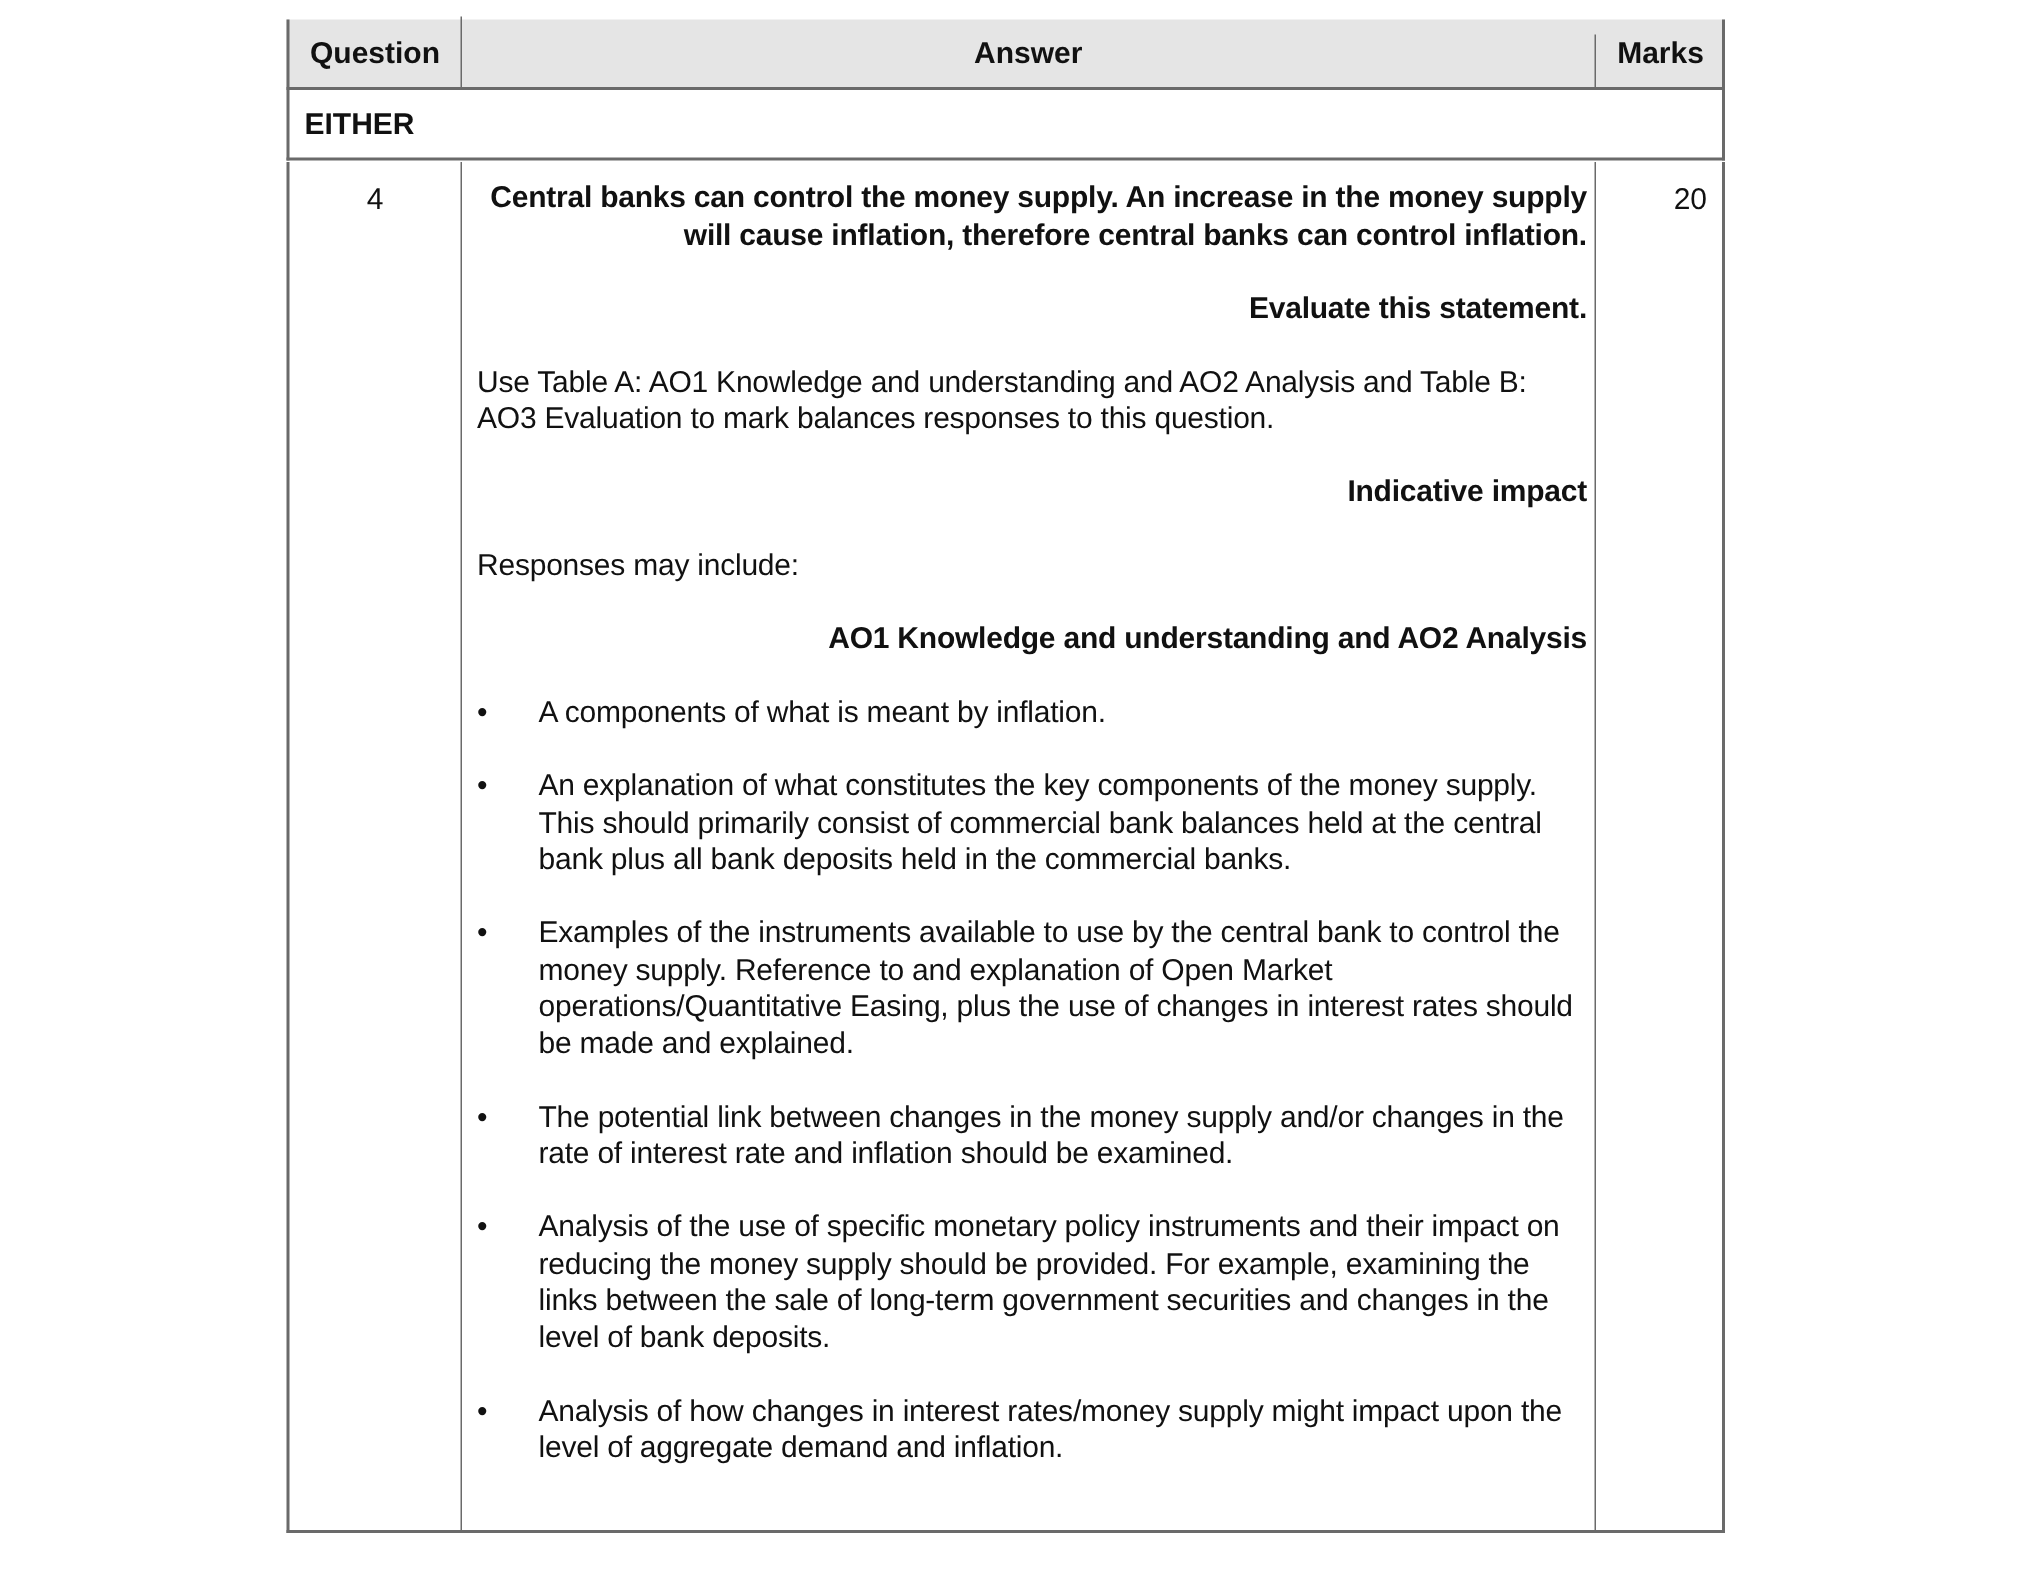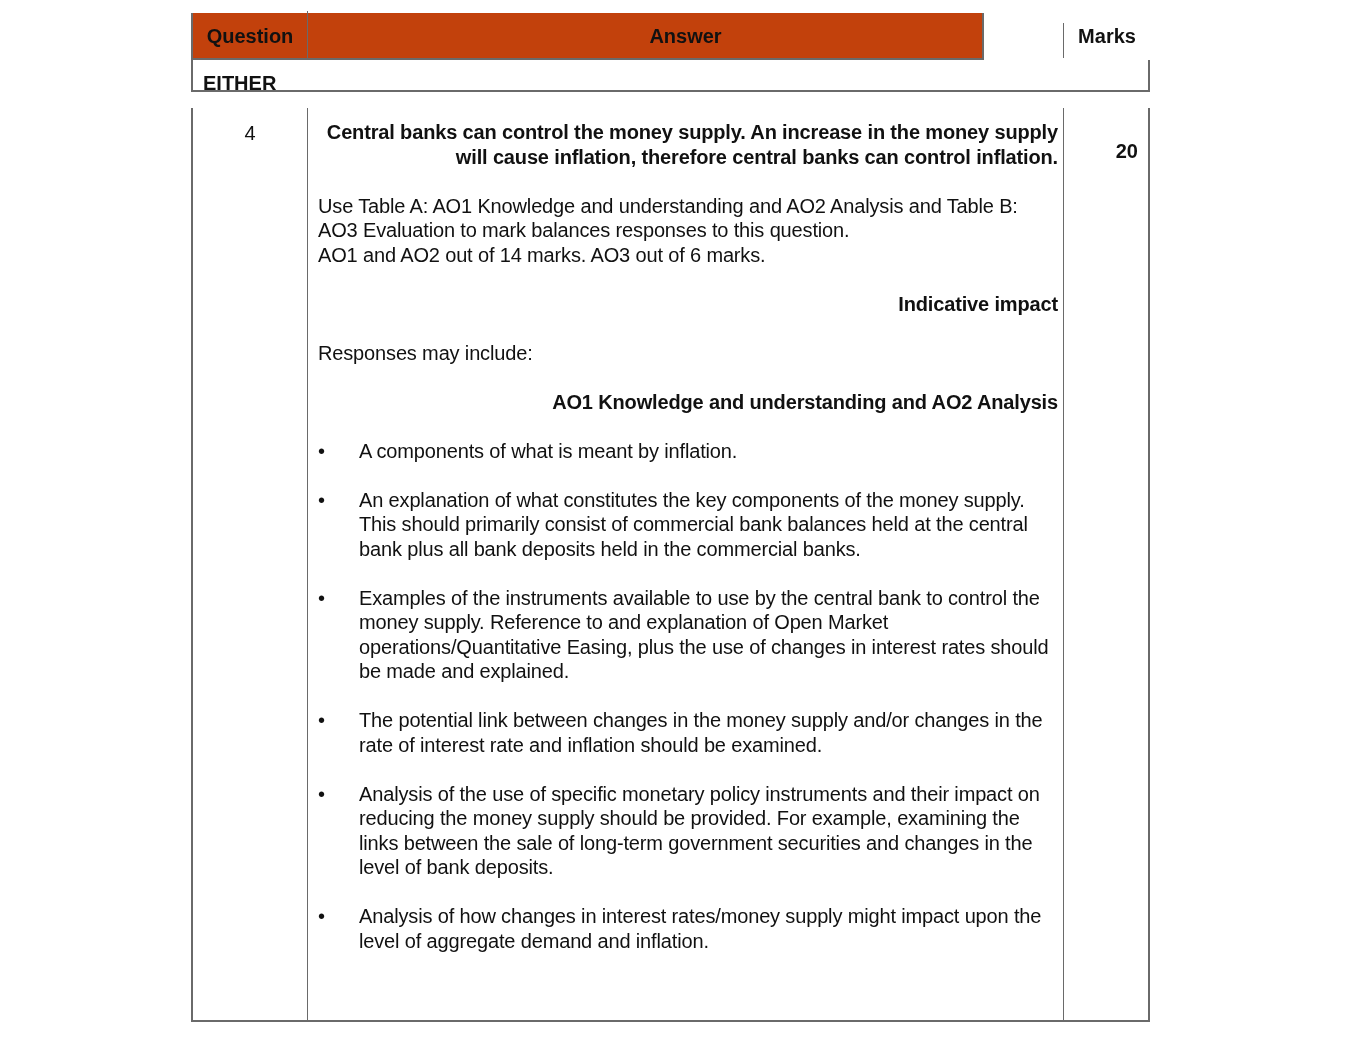--- a/index.html
+++ b/index.html
@@ -1,29 +1,29 @@
 <!DOCTYPE html>
 <html><head>
 <meta charset="utf-8">
 <style>
   html, body { margin: 0; padding: 0; background: #ffffff; }
   body { width: 1345px; height: 1062px; position: relative; overflow: hidden;
          font-family: "Liberation Sans", sans-serif; color: #111; }
   .tbl { position: absolute; left: 191px; top: 13px; width: 959px; }
-  .header { position: absolute; left: 0; top: 0; width: 793px; height: 47px; background: #c2410c;
+  .header { position: absolute; left: 0; top: 0; width: 959px; height: 47px; background: #e5e5e5;
             border-left: 2px solid #6a6a6a; border-right: 2px solid #6a6a6a; border-bottom: 2px solid #6a6a6a; box-sizing: border-box; }
   .hcell { position: absolute; top: 0; height: 45px; line-height: 47px; font-weight: bold; font-size: 20px; text-align: center; }
   .vline { position: absolute; width: 0; border-left: 1.5px solid #6a6a6a; }
-  .either { position: absolute; left: 0; top: 47px; width: 959px; height: 32px; box-sizing: border-box;
+  .either { position: absolute; left: 0; top: 47px; width: 959px; height: 47px; box-sizing: border-box;
             border-left: 2px solid #6a6a6a; border-right: 2px solid #6a6a6a; border-bottom: 2px solid #6a6a6a; }
   .either span { position: absolute; left: 10px; top: 12px; font-weight: bold; font-size: 20px; }
   .body { position: absolute; left: 0; top: 95px; width: 959px; height: 914px; box-sizing: border-box;
           border-left: 2px solid #6a6a6a; border-right: 2px solid #6a6a6a; border-bottom: 2.5px solid #6a6a6a; }
   .qnum { position: absolute; left: 0; width: 114px; top: 14px; text-align: center; font-size: 20px; }
-  .marks { position: absolute; right: 10px; top: 14px; font-weight: bold; font-size: 20px; margin-top: 18px; }
+  .marks { position: absolute; right: 10px; top: 14px; font-weight: normal; font-size: 20px; }
   .answer { position: absolute; left: 125px; top: 12px; width: 740px; font-size: 20px; line-height: 24.5px; letter-spacing: -0.15px; }
   .answer p { margin: 0 0 24.5px 0; }
   .b { font-weight: bold; text-align: right; }
   ul.bul { list-style: none; padding: 0; margin: 0; }
   ul.bul li { position: relative; padding-left: 41px; margin-bottom: 24.5px; }
   ul.bul li .dot { position: absolute; left: 0; top: 0; }
 </style>
 </head>
 <body>
 
@@ -38,23 +38,23 @@
 
   <div class="either">
     <span>EITHER</span>
   </div>
 
   <div class="body">
     <div class="qnum">4</div>
     <div class="vline" style="left:114px;top:0;height:912px;"></div>
     <div class="answer">
       <p class="b">Central banks can control the money supply. An increase in the money supply will cause inflation, therefore central banks can control inflation.</p>
+      <p class="b">Evaluate this statement.</p>
       <p>
         <span>Use Table A: AO1 Knowledge and understanding and AO2 Analysis and Table B: AO3 Evaluation to mark balances responses to this question.</span><br>
-        <span>AO1 and AO2 out of 14 marks. AO3 out of 6 marks.</span>
       </p>
       <p class="b">Indicative impact</p>
       <p>Responses may include:</p>
       <p class="b">AO1 Knowledge and understanding and AO2 Analysis</p>
       <ul class="bul">
         <li><span class="dot">•</span><span>A components of what is meant by inflation.</span></li>
         <li><span class="dot">•</span><span>An explanation of what constitutes the key components of the money supply. This should primarily consist of commercial bank balances held at the central bank plus all bank deposits held in the commercial banks.</span></li>
         <li><span class="dot">•</span><span>Examples of the instruments available to use by the central bank to control the money supply. Reference to and explanation of Open Market operations/Quantitative Easing, plus the use of changes in interest rates should be made and explained.</span></li>
         <li><span class="dot">•</span><span>The potential link between changes in the money supply and/or changes in the rate of interest rate and inflation should be examined.</span></li>
         <li><span class="dot">•</span><span>Analysis of the use of specific monetary policy instruments and their impact on reducing the money supply should be provided. For example, examining the links between the sale of long-term government securities and changes in the level of bank deposits.</span></li>

